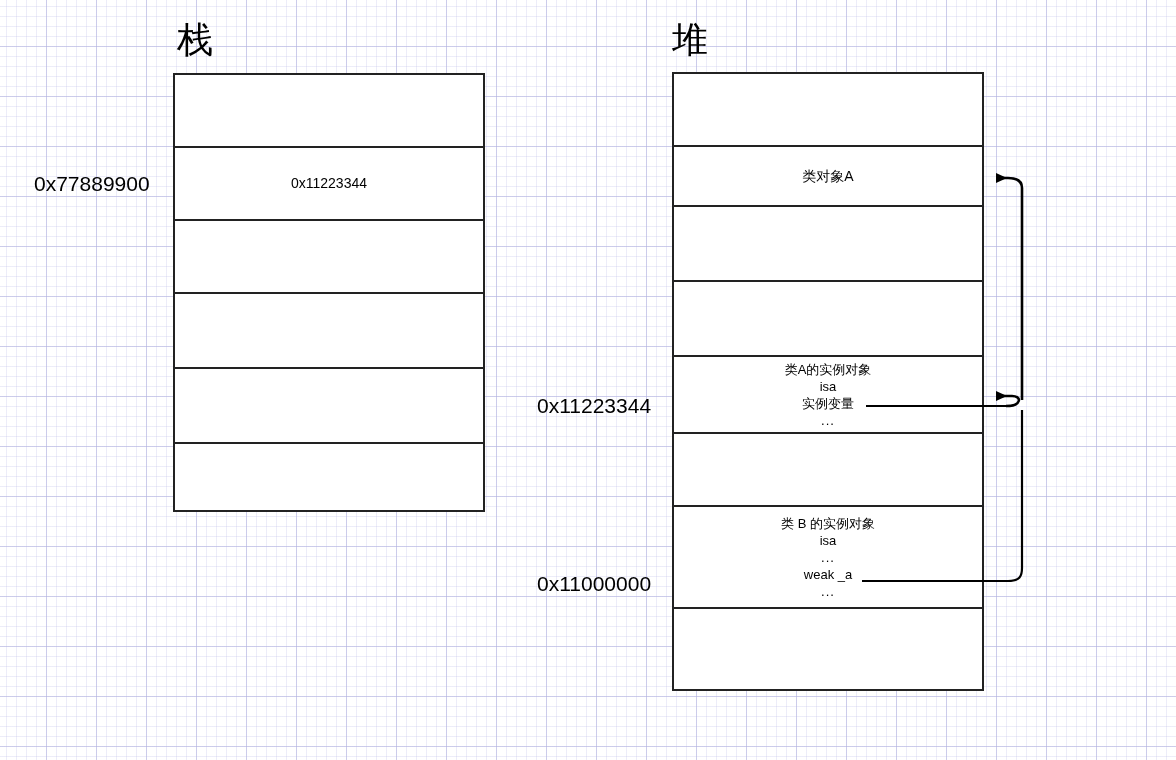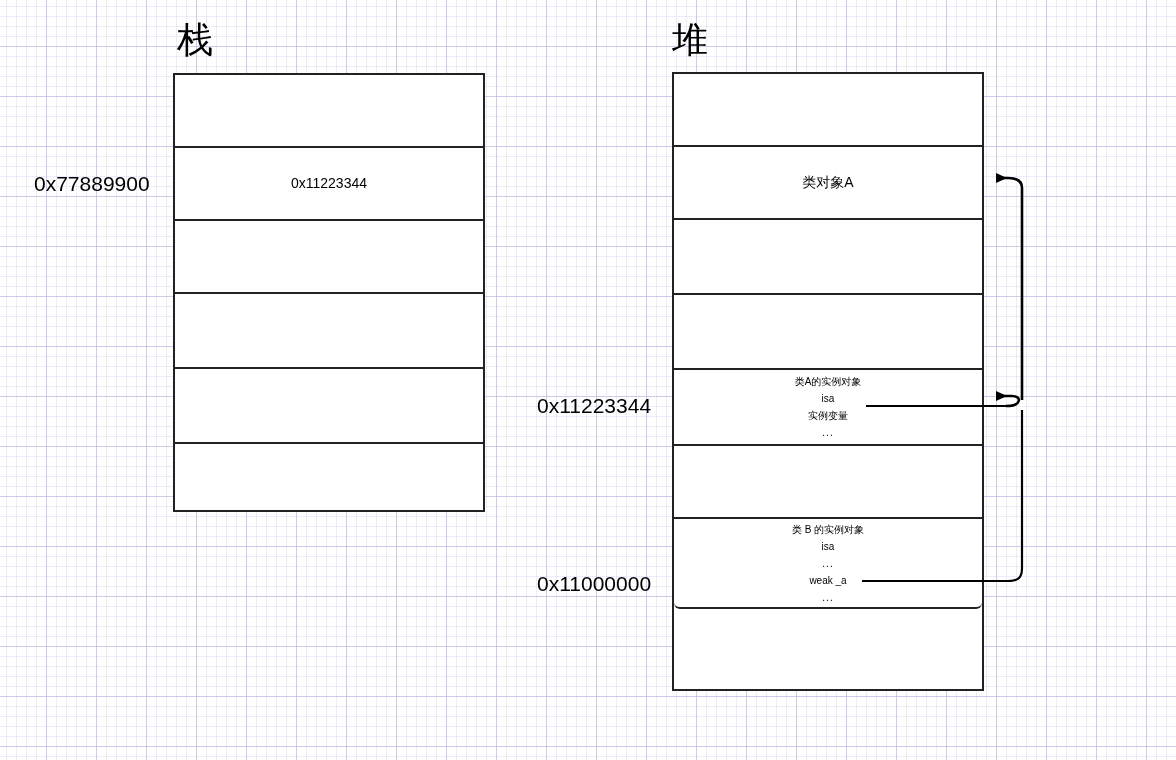--- a/index.html
+++ b/index.html
@@ -62,21 +62,21 @@
     border-bottom: 2.5px solid #222222;
     display: flex;
     flex-direction: column;
     align-items: center;
     justify-content: center;
     background: transparent;
   }
   .mem-cell:last-child { border-bottom: none; }
 
   .cell-line {
-    font-size: 10px;
+    font-size: 13px;
     color: #000000;
     line-height: 17px;
     white-space: nowrap;
     text-align: center;
   }
   .cell-line.big { font-size: 14px; }
   .cell-line.dots { letter-spacing: 1px; }
 
   
   .cell-line.linked {
@@ -128,37 +128,37 @@
     <div class="mem-cell" style="height:73px;"></div>
     <div class="mem-cell" style="height:75px;"></div>
     <div class="mem-cell" style="height:75px;"></div>
     <div class="mem-cell" style="height:65px;"></div>
   </div>
 
   <div class="mem-column" id="heap-column">
 
     <div class="mem-cell" style="height:73px;"></div>
 
-    <div class="mem-cell" style="height:73px;">
+    <div class="mem-cell" style="height:60px;">
       <div class="cell-line big">类对象A</div>
     </div>
 
     <div class="mem-cell" style="height:75px;"></div>
     <div class="mem-cell" style="height:75px;"></div>
 
     <div class="mem-cell" style="height:77px;">
       <div class="cell-line">类A的实例对象</div>
       <div class="cell-line">isa</div>
       <div class="cell-line linked">实例变量</div>
       <div class="cell-line dots">...</div>
     </div>
 
     <div class="mem-cell" style="height:73px;"></div>
 
-    <div class="mem-cell" style="height:90px;border-radius:6px;">
+    <div class="mem-cell" style="height:102px;">
       <div class="cell-line">类 B 的实例对象</div>
       <div class="cell-line">isa</div>
       <div class="cell-line dots">...</div>
       <div class="cell-line linked">weak  _a</div>
       <div class="cell-line dots">...</div>
     </div>
 
     <div class="mem-cell" style="height:80px;"></div>
   </div>
 

